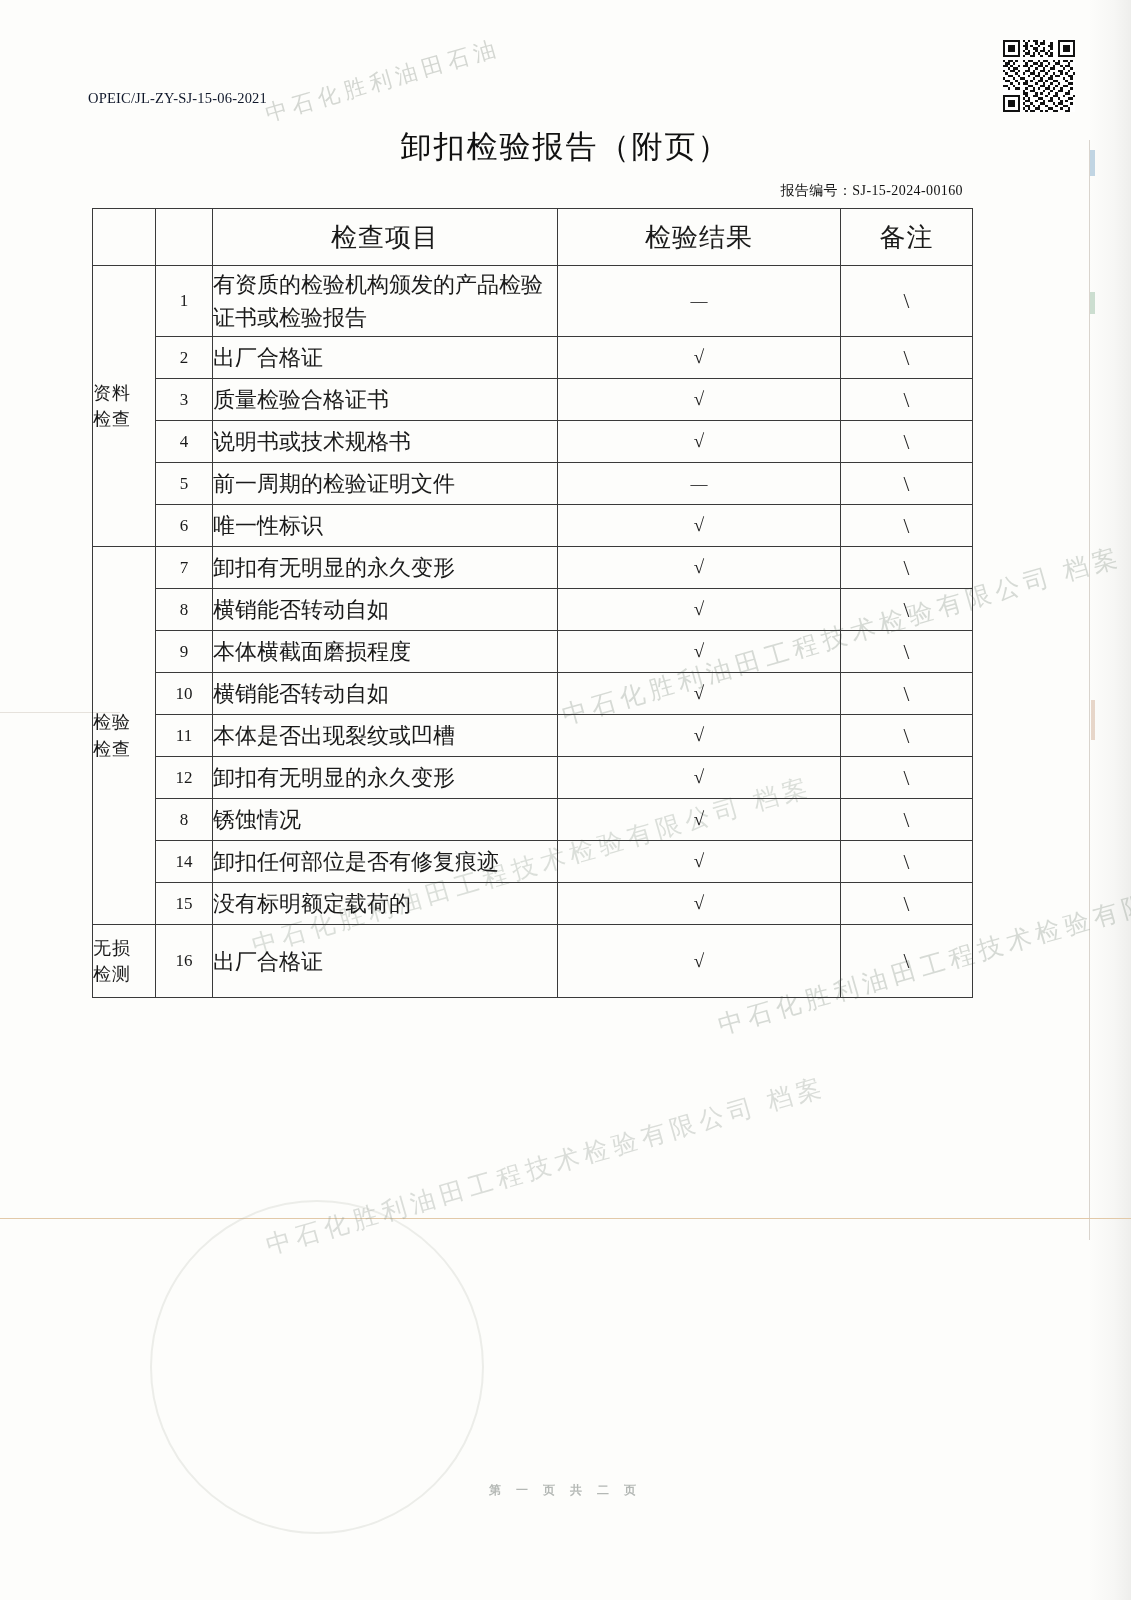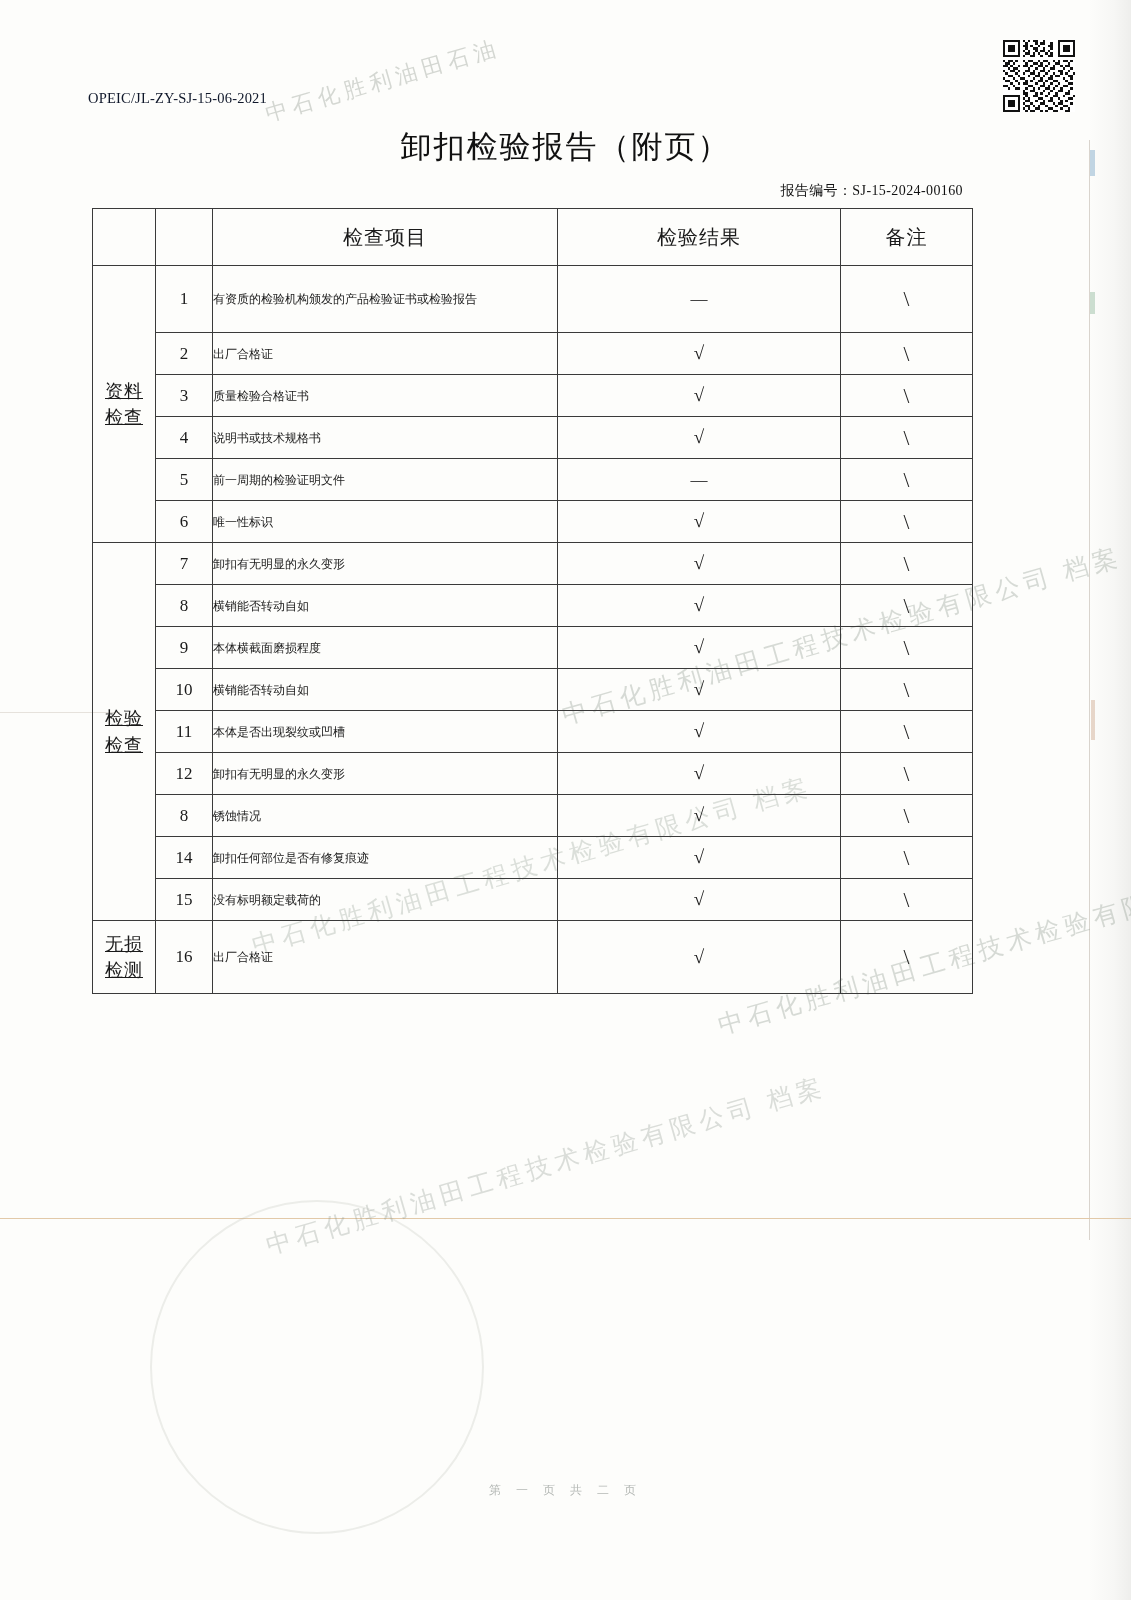--- a/index.html
+++ b/index.html
@@ -142,43 +142,42 @@
   }
   .col-group { width: 63px; }
   .col-no    { width: 57px; }
   .col-item  { width: 345px; }
   .col-res   { width: 283px; }
   .col-note  { width: 132px; }
 
   thead td {
     height: 56px;
     text-align: center;
-    font-size: 20px;
+    font-size: 26px;
     letter-spacing: 1px;
   }
 
   tbody td {
     height: 41px;
     font-size: 17px;
   }
   td.group {
-    text-align: center;
+    text-align: left;
     font-size: 18px;
     line-height: 1.45;
     letter-spacing: 1px;
-    text-decoration: underline;
   }
   td.no {
     text-align: center;
     font-size: 17px;
   }
   td.item {
     text-align: left;
     padding-left: 14px;
-    font-size: 12px;
+    font-size: 22px;
     line-height: 1.5;
   }
   td.item.two-line {
     padding-top: 2px;
     padding-bottom: 2px;
   }
   td.result {
     text-align: center;
     font-size: 17px;
   }
@@ -231,20 +230,21 @@
 
   .page-footer {
     position: absolute;
     left: 0;
     top: 1482px;
     width: 1131px;
     text-align: center;
     font-size: 12px;
     color: rgba(90,100,95,0.45);
     letter-spacing: 6px;
+    font-weight: bold;
   }
 </style>
 </head>
 <body>
 
 <div class="page">
 
   <div class="scan-edge-right"></div>
   <div class="scan-line-v"></div>
   <div class="scan-line-h"></div>

